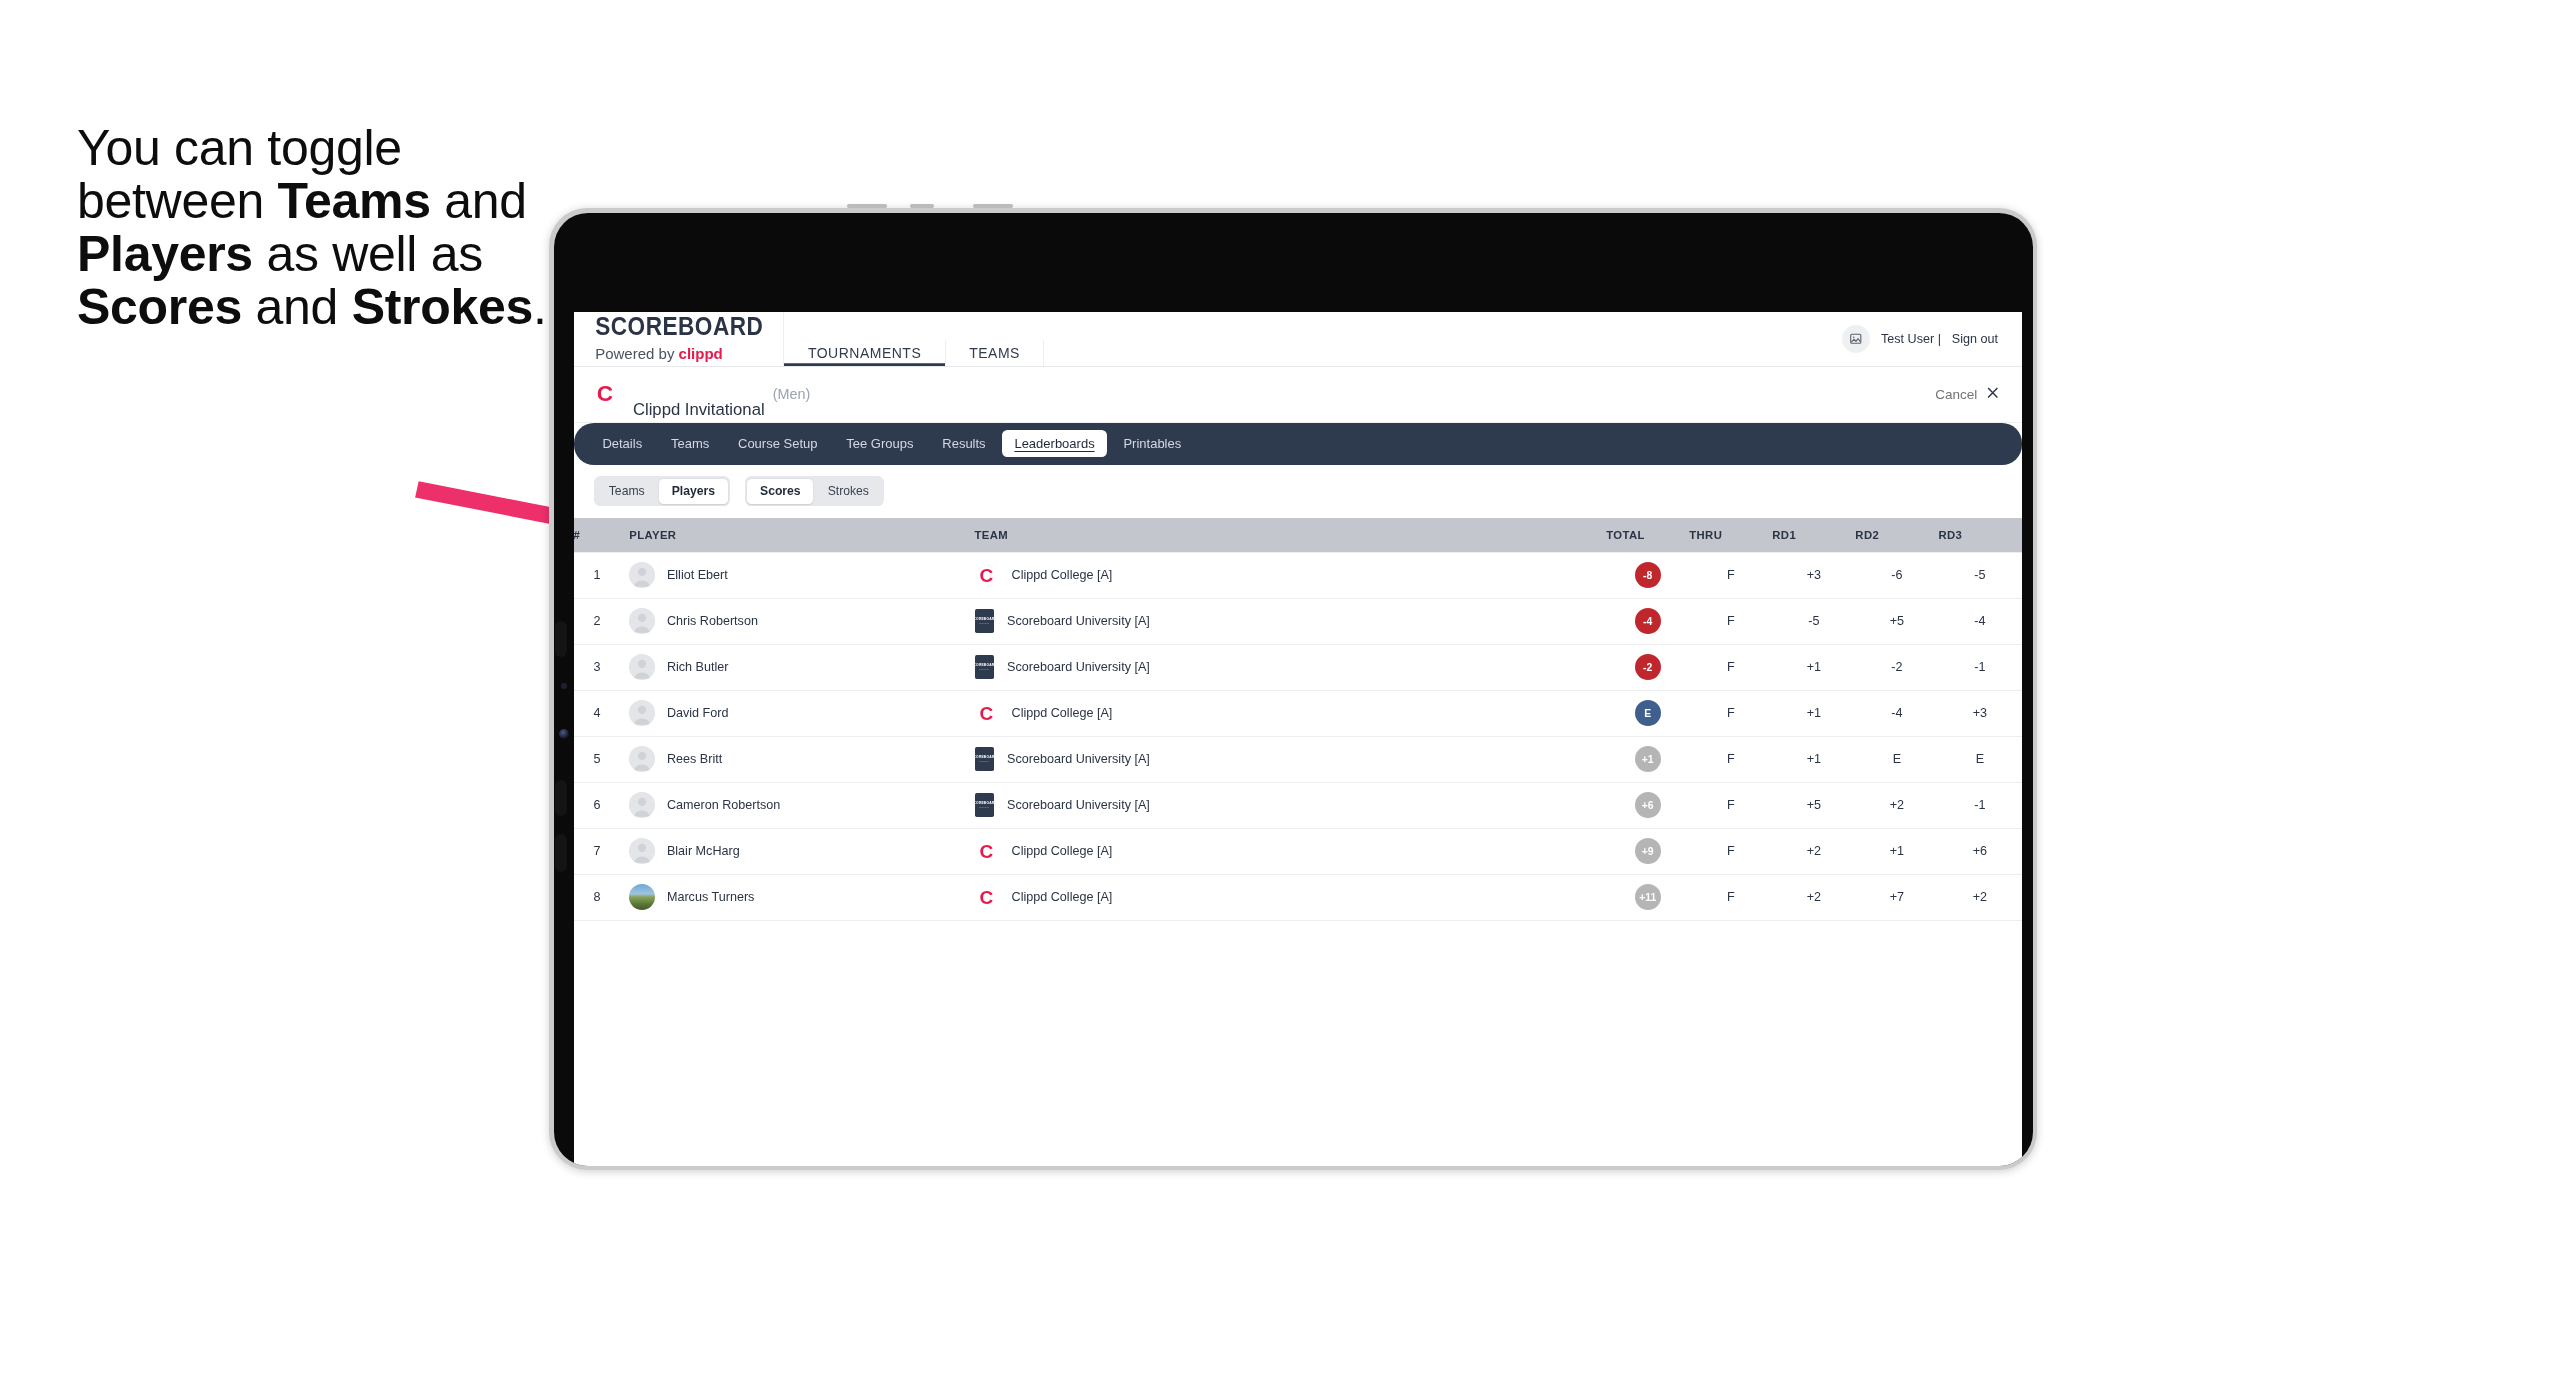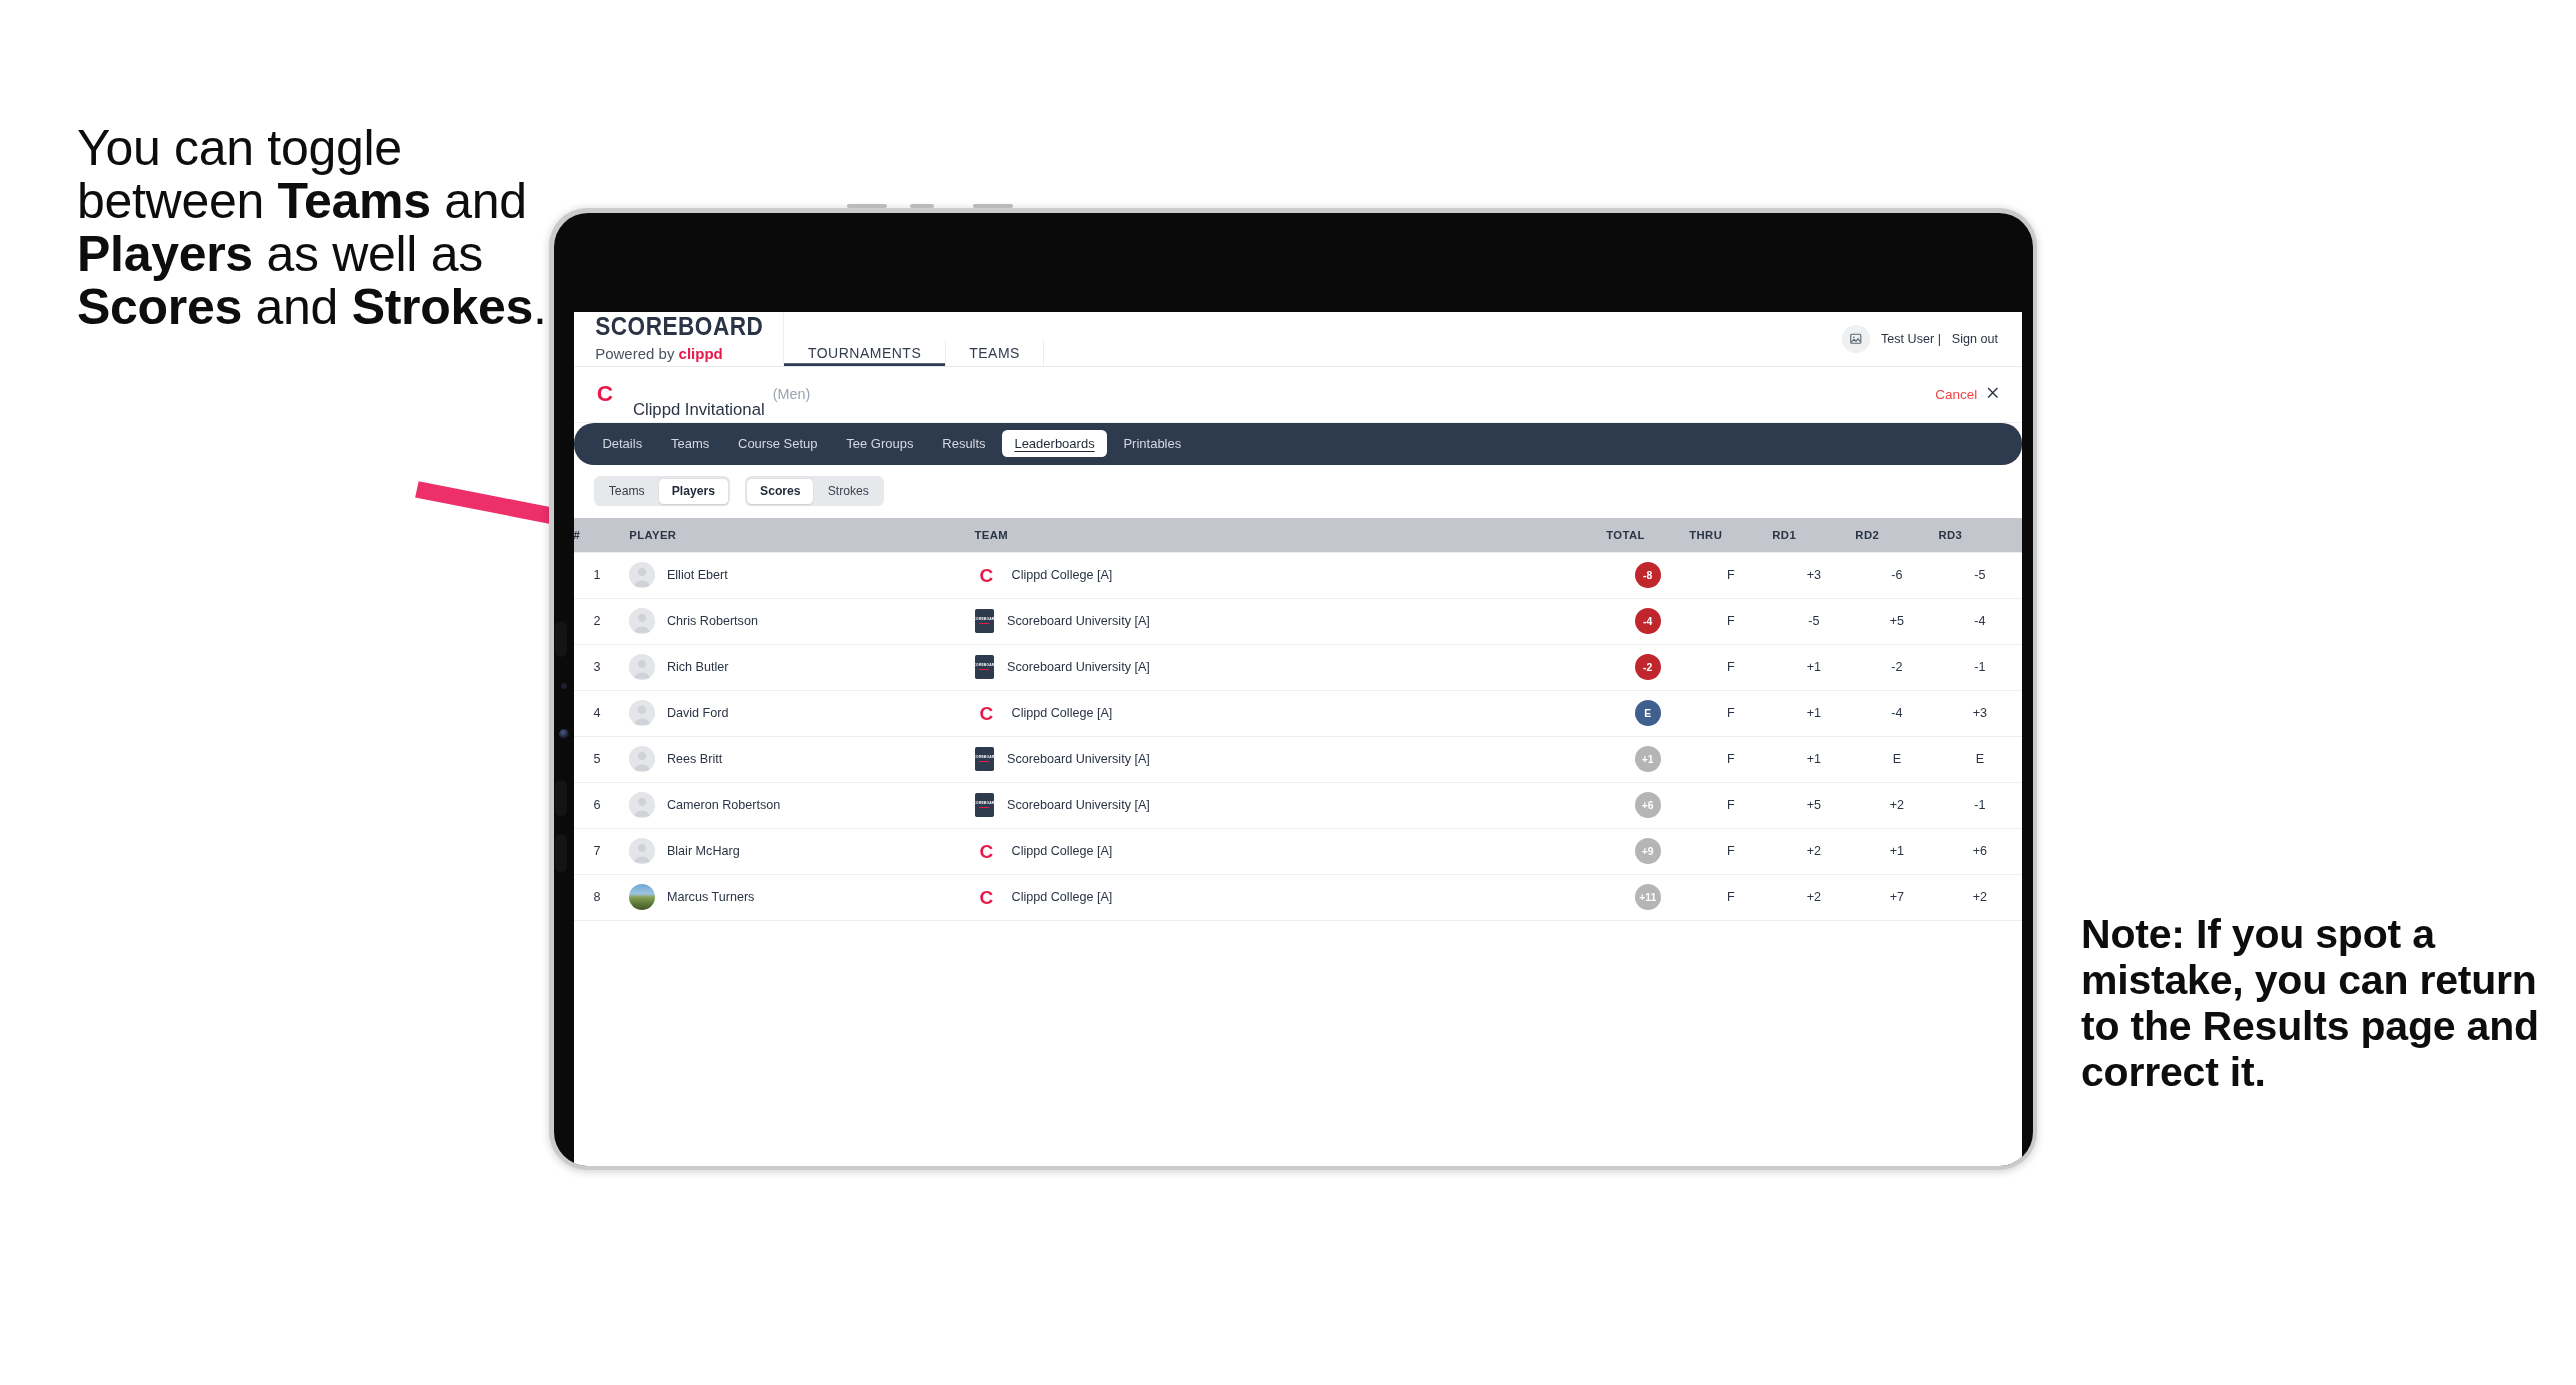--- a/index.html
+++ b/index.html
@@ -94,21 +94,21 @@
   
   .tourn-row {
     display:flex; align-items:center; height: 56px;
     padding: 0 21.7px 0 18px; background:#fff; border-bottom:0.9px solid #eef0f2;
   }
   .tourn-logo { width: 27px; display:flex; justify-content:center; }
   .c-mark { font-size: 22.6px; font-weight:700; color:#e8194b; line-height:1; font-family:"Liberation Sans",sans-serif; }
   .tourn-name { margin-left: 14.4px; font-size: 16.7px; color:#2b3445;margin-top:32px; }
   .tourn-gender { margin-left: 8.1px; font-size: 14.4px; color:#9aa3b0; }
   .tourn-spacer { flex:1; }
-  .cancel-btn { display:flex; align-items:center; gap:9px; font-size: 13.5px; color:#ef4444; cursor:pointer; }
+  .cancel-btn { display:flex; align-items:center; gap:9px; font-size: 13.5px; color:#737373; cursor:pointer; }
 
   
   .subnav {
     background:#2e3a4e; height: 42px; display:flex; align-items:center;
     padding: 0 12.6px 0 16.3px; gap: 3.6px; border-radius: 20px;
   }
   .subnav-item {
     font-size: 13px; color:#d4d9e1; padding: 6.3px 12.6px; border-radius: 5.4px; cursor:pointer;
   }
   .subnav-item.active {
@@ -176,23 +176,20 @@
 
   <div class="arrow-wrap">
     <svg width="262" height="99" viewBox="0 0 290 110">
       <g>
         <path d="M8,18 L232,62 L228,80 L4,36 Z" fill="#ED2F6A"></path>
         <path d="M212,34 L272,72 L206,92 Z" fill="#ED2F6A"></path>
       </g>
     </svg>
   </div>
 
-  <div class="annot-right">
-    <span>Note: If you spot a mistake, you can return to the Results page and correct it.</span>
-  </div>
 
   <div class="tablet">
     <div class="btn-top" style="left:298px;width:40px;"></div>
     <div class="btn-top" style="left:361px;width:23.5px;"></div>
     <div class="btn-top" style="left:424px;width:40px;"></div>
 
     <div class="tablet-inner">
       <div class="side-btn" style="top:408px;height:36px;"></div>
       <div class="side-dot" style="top:470px;"></div>
       <div class="side-cam" style="top:516px;"></div>

